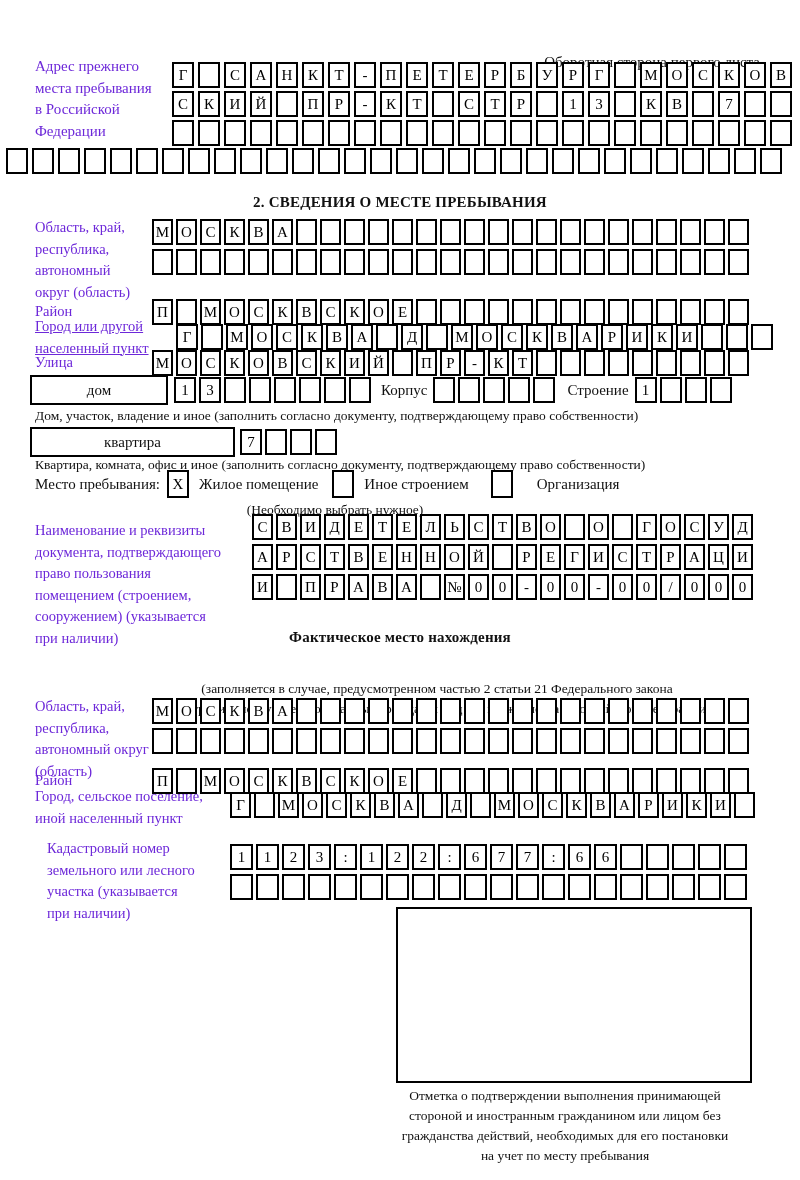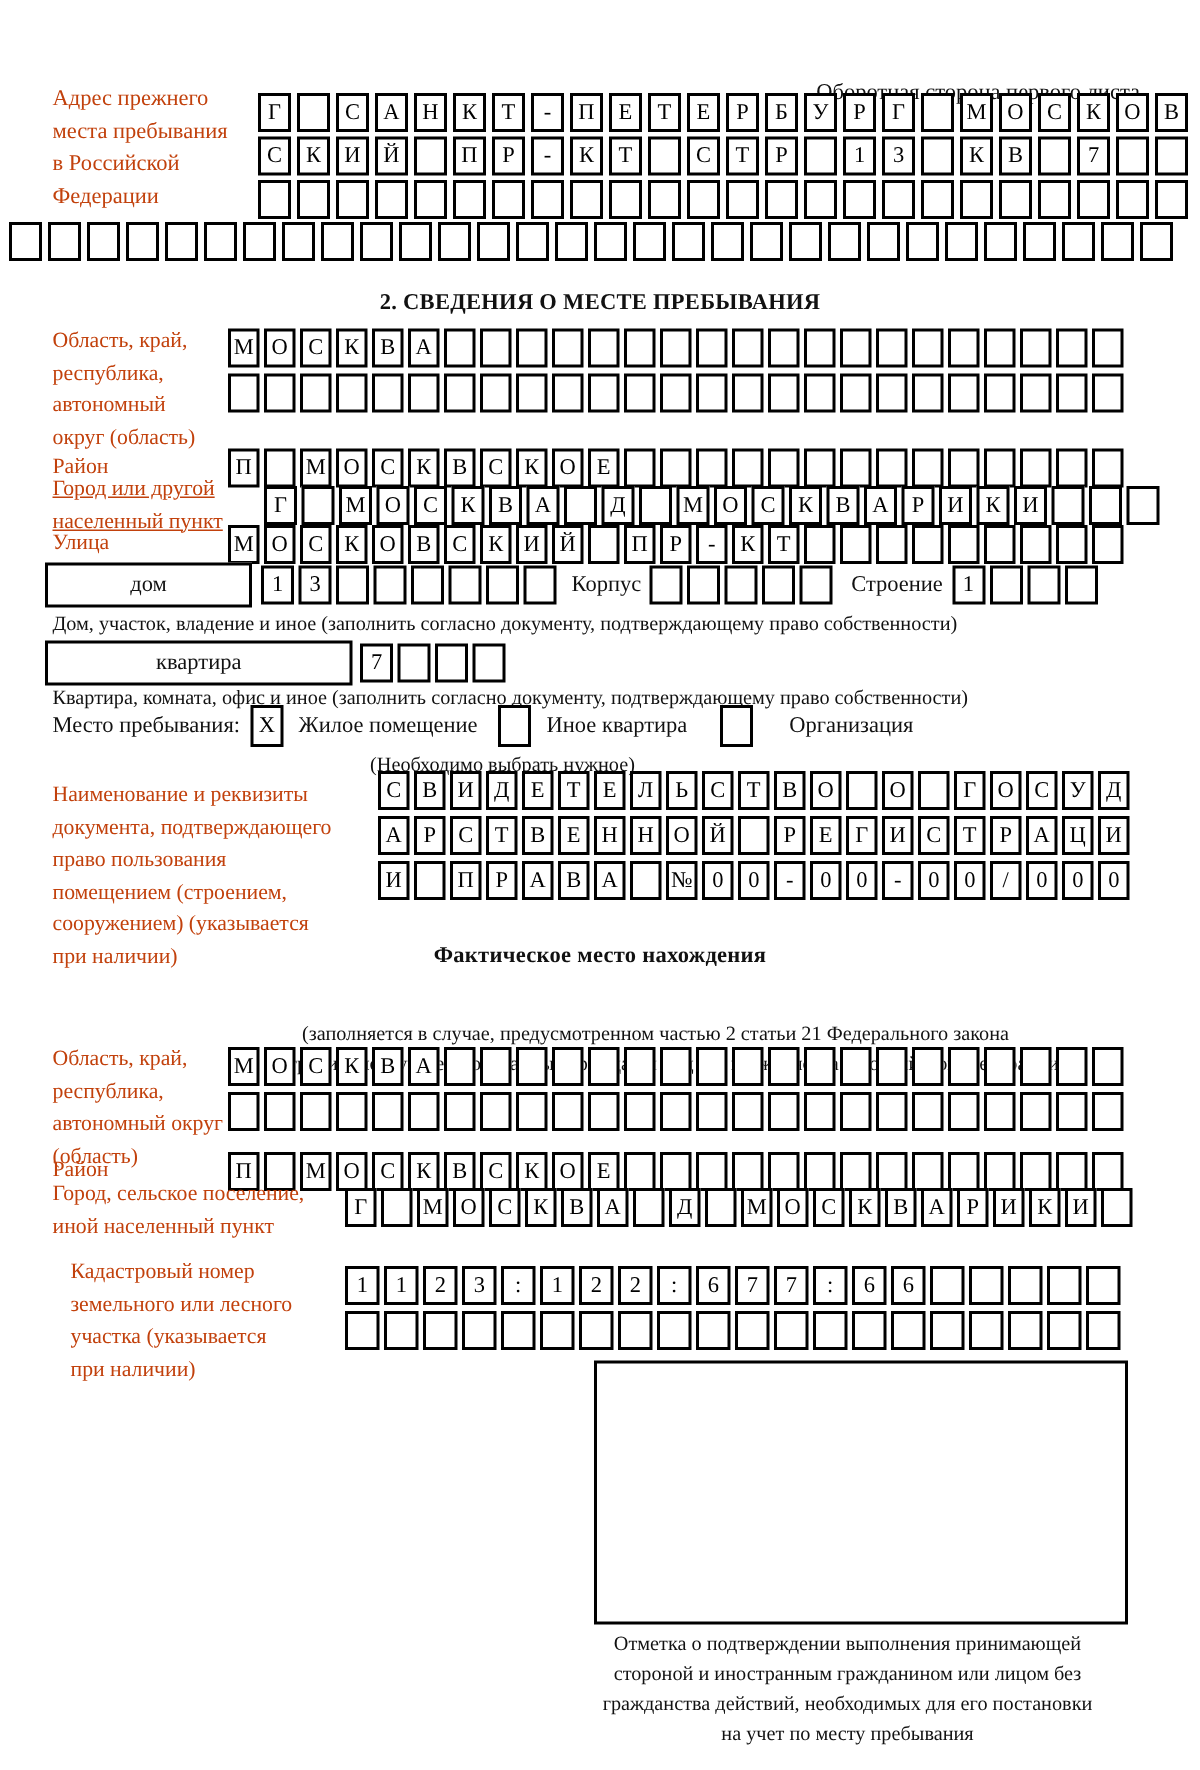--- a/index.html
+++ b/index.html
@@ -1,21 +1,21 @@
 <!DOCTYPE html>
 <html><head>
 <meta charset="utf-8">
 <style>
   html,body{margin:0;padding:0;background:#e8e8e8;}
   .page{
     position:relative;width:800px;height:1180px;margin:0 auto;background:#ffffff;
     font-family:"Liberation Serif","DejaVu Serif",serif;color:#111;overflow:hidden;
   }
   .abs{position:absolute;}
-  .lbl{font-size:14.5px;line-height:21.5px;white-space:pre-line;color:#c2410c;}
+  .lbl{font-size:14.5px;line-height:21.5px;white-space:pre-line;color:#6d28d9;}
   .note{font-size:13px;color:#111;}
   .center{text-align:center;}
   .full{left:0;width:800px;}
   .hdr{font-weight:bold;font-size:15px;letter-spacing:.2px;}
   .grid{display:flex;flex-direction:column;}
   .cellrow{display:flex;}
   .cell{
     box-sizing:border-box;height:26px;border:2px solid #000;background:#fff;
     display:flex;align-items:center;justify-content:center;
     font-size:15px;font-family:"Liberation Serif",serif;color:#000;flex:none;
@@ -353,21 +353,21 @@
 
   <div class="abs inline-row" style="top:470px;left:35px;height:28px;">
     <span class="inline-lbl">Место пребывания:</span>
     <span class="cellrow gchk" style="margin:0 10px 0 7px;">
         <div class="cell">X</div>
       </span>
     <span class="inline-lbl">Жилое помещение</span>
     <span class="cellrow gchk" style="margin:0 10px 0 14px;">
         <div class="cell"></div>
       </span>
-    <span class="inline-lbl">Иное квартира</span>
+    <span class="inline-lbl">Иное строением</span>
     <span class="cellrow gchk" style="margin:0 24px 0 22px;">
         <div class="cell"></div>
       </span>
     <span class="inline-lbl">Организация</span>
   </div>
   <div class="abs note2 center" style="top:502px;left:180px;width:310px;">(Необходимо выбрать нужное)</div>
 
   <div class="abs lbl" style="top:520px;left:35px;width:220px;">Наименование и реквизиты
 документа, подтверждающего
 право пользования

